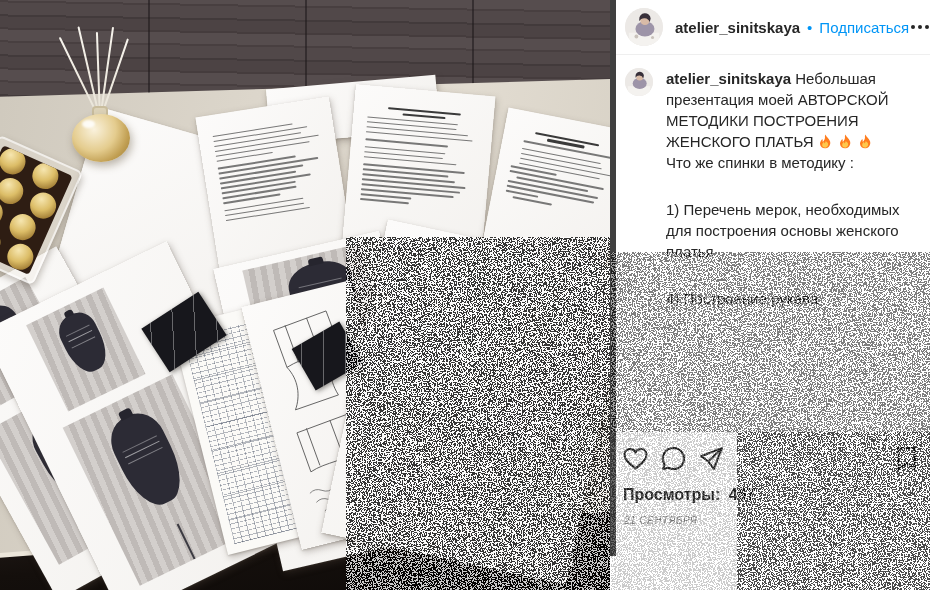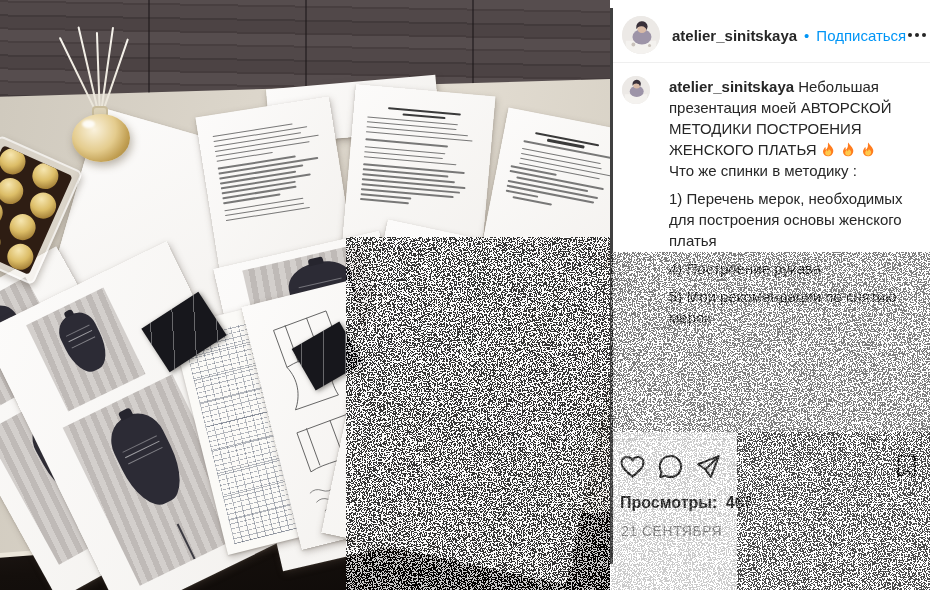--- a/index.html
+++ b/index.html
@@ -61,49 +61,49 @@
   .ferrero { position:absolute; left:-30px; top:148px; width:92px; height:124px; transform:rotate(24deg);
       border:2px solid rgba(255,255,255,.6); border-radius:6px; background:rgba(235,230,220,.3);
       box-shadow:2px 3px 7px rgba(80,70,55,.35); }
   .ferrero .pan { position:absolute; inset:6px; background:#2e1d13; border-radius:4px; overflow:hidden; }
   .ball { position:absolute; width:26px; height:26px; border-radius:50%;
       background:radial-gradient(circle at 34% 30%,#f6e6b0,#dcbd67 45%,#a37f37 78%,#6e501d); }
 
   .mute-icon { position:absolute; left:556px; top:553px; opacity:.92; }
 
   
-  .panel { position:absolute; left:610px; top:8px; width:320px; height:556px; background:#fff;
-      border-left:3px solid #404040; color:#262626; }
+  .panel { position:absolute; left:610px; top:0; width:320px; height:556px; background:#fff;
+      border-left:6px solid #404040; color:#262626; }
   .p-header { position:absolute; left:0; top:0; right:0; height:55px; display:flex; align-items:center;
       padding:0 12px 0 9px; border-bottom:1px solid #efefef; background:#fff; }
   .avatar { border-radius:50%; overflow:hidden; flex:0 0 auto; background:#eceae7; }
   .av-lg { width:38px; height:38px; }
   .av-sm { width:28px; height:28px; }
   .uname { font-weight:bold; font-size:15px; margin-left:12px; }
   .dot { color:#0095f6; margin:0 7px; font-size:15px; }
   .follow { color:#0095f6; font-size:15px; cursor:pointer; }
   .more { margin-left:auto; cursor:pointer; display:flex; gap:3px; padding:4px 2px; }
   .more i { width:4px; height:4px; border-radius:50%; background:#262626; }
 
   .p-caption { position:absolute; left:0; top:55px; right:0; height:377px; overflow:hidden;
-      display:flex; padding:13px 9px 0 9px; border-bottom:1px solid #efefef;gap:6px; }
+      display:flex; padding:13px 9px 0 9px; border-bottom:1px solid #efefef; }
   .cap-text { margin-left:13px; width:258px; font-size:15px; line-height:21px; }
-  .cap-text .para { margin-top:7px; }
+  .cap-text .para { margin-top:26px; }
   .cap-text .para:first-child { margin-top:0; }
   .flame { width:15px; height:16px; vertical-align:-3px; margin-right:1px; }
 
   .p-actions { position:absolute; left:0; top:432px; right:0; height:54px; display:flex;
       align-items:flex-start; padding:13px 10px 0 6px; gap:11px; }
   .aicon { width:27px; height:27px; cursor:pointer; }
   .aicon svg { width:27px; height:27px; stroke:#262626; fill:none; stroke-width:1.8; stroke-linejoin:round; stroke-linecap:round; }
   .save { margin-left:auto; }
 
   .p-views { position:absolute; left:7px; top:486px; font-size:16px; font-weight:bold; }
   .p-views span { margin-right:4px; }
-  .p-date { position:absolute; left:8px; top:515px; font-size:14px; color:#8e8e8e; letter-spacing:.5px; }
+  .p-date { position:absolute; left:8px; top:515px; font-size:10px; color:#8e8e8e; letter-spacing:.5px;font-style:italic; }
 
   .p-comment { position:absolute; left:0; bottom:0; right:0; height:42px; border-top:1px solid #efefef;
       display:flex; align-items:center; padding:0 10px 0 9px; background:#fff; }
   .smiley { width:24px; height:24px; cursor:pointer; flex:0 0 auto; }
   .smiley svg { width:24px; height:24px; stroke:#262626; fill:none; stroke-width:1.7; }
   .cmt-input { border:none; outline:none; resize:none; font-family:inherit; font-size:14px; color:#262626;
       flex:1; margin-left:11px; height:18px; line-height:18px; overflow:hidden; background:transparent; }
   .cmt-input::placeholder { color:#8e8e8e; }
   .publish { color:#0095f6; opacity:.5; font-size:14px; margin-left:8px; cursor:pointer; white-space:nowrap; }
 
@@ -322,21 +322,20 @@
             <svg class="flame" viewBox="0 0 14 16">
                 <path d="M7 .5 C7.6 3 10.8 4.4 11.6 7.4 C12.4 10.4 10.6 13.6 7.4 14.2 C4.2 14.8 1.6 12.6 1.5 9.8 C1.4 7.6 2.7 6.3 3.8 4.9 C4.2 5.9 4.4 6.7 4.1 7.9 C5.7 7 6.9 4.6 6.4 2 Z" fill="#ff7d1f"></path>
                 <path d="M7.2 7 C8.8 8.2 9.9 9.3 9.6 11.1 C9.3 12.9 7.6 13.9 6 13.6 C4.4 13.3 3.4 11.9 3.7 10.4 C4 9.2 4.8 8.6 5.4 7.8 C5.7 8.4 5.8 8.9 5.7 9.6 C6.5 9 7.2 8.2 7.2 7 Z" fill="#ffc94d"></path>
               </svg>
           </span>
         </div>
         <div id="caption-paras">
             <div class="para">Что же спинки в методику :</div>
             <div class="para">1) Перечень мерок, необходимых для построения основы женского платья</div>
             <div class="para">4) Построение рукава</div>
-            <div class="para">5) Мои рекомендации по снятию мерок</div>
           </div>
       </div>
     </div>
 
     <div class="p-actions">
       <span class="aicon">
         <svg viewBox="0 0 24 24">
             <path d="M12 21 C5.6 15.6 2.2 12.5 2.2 8.6 a5 5 0 0 1 4.9 -5.1 a5.2 5.2 0 0 1 4.9 3.4 a5.2 5.2 0 0 1 4.9 -3.4 a5 5 0 0 1 4.9 5.1 c0 3.9 -3.4 7 -9.8 12.4 z"></path>
           </svg>
       </span>

